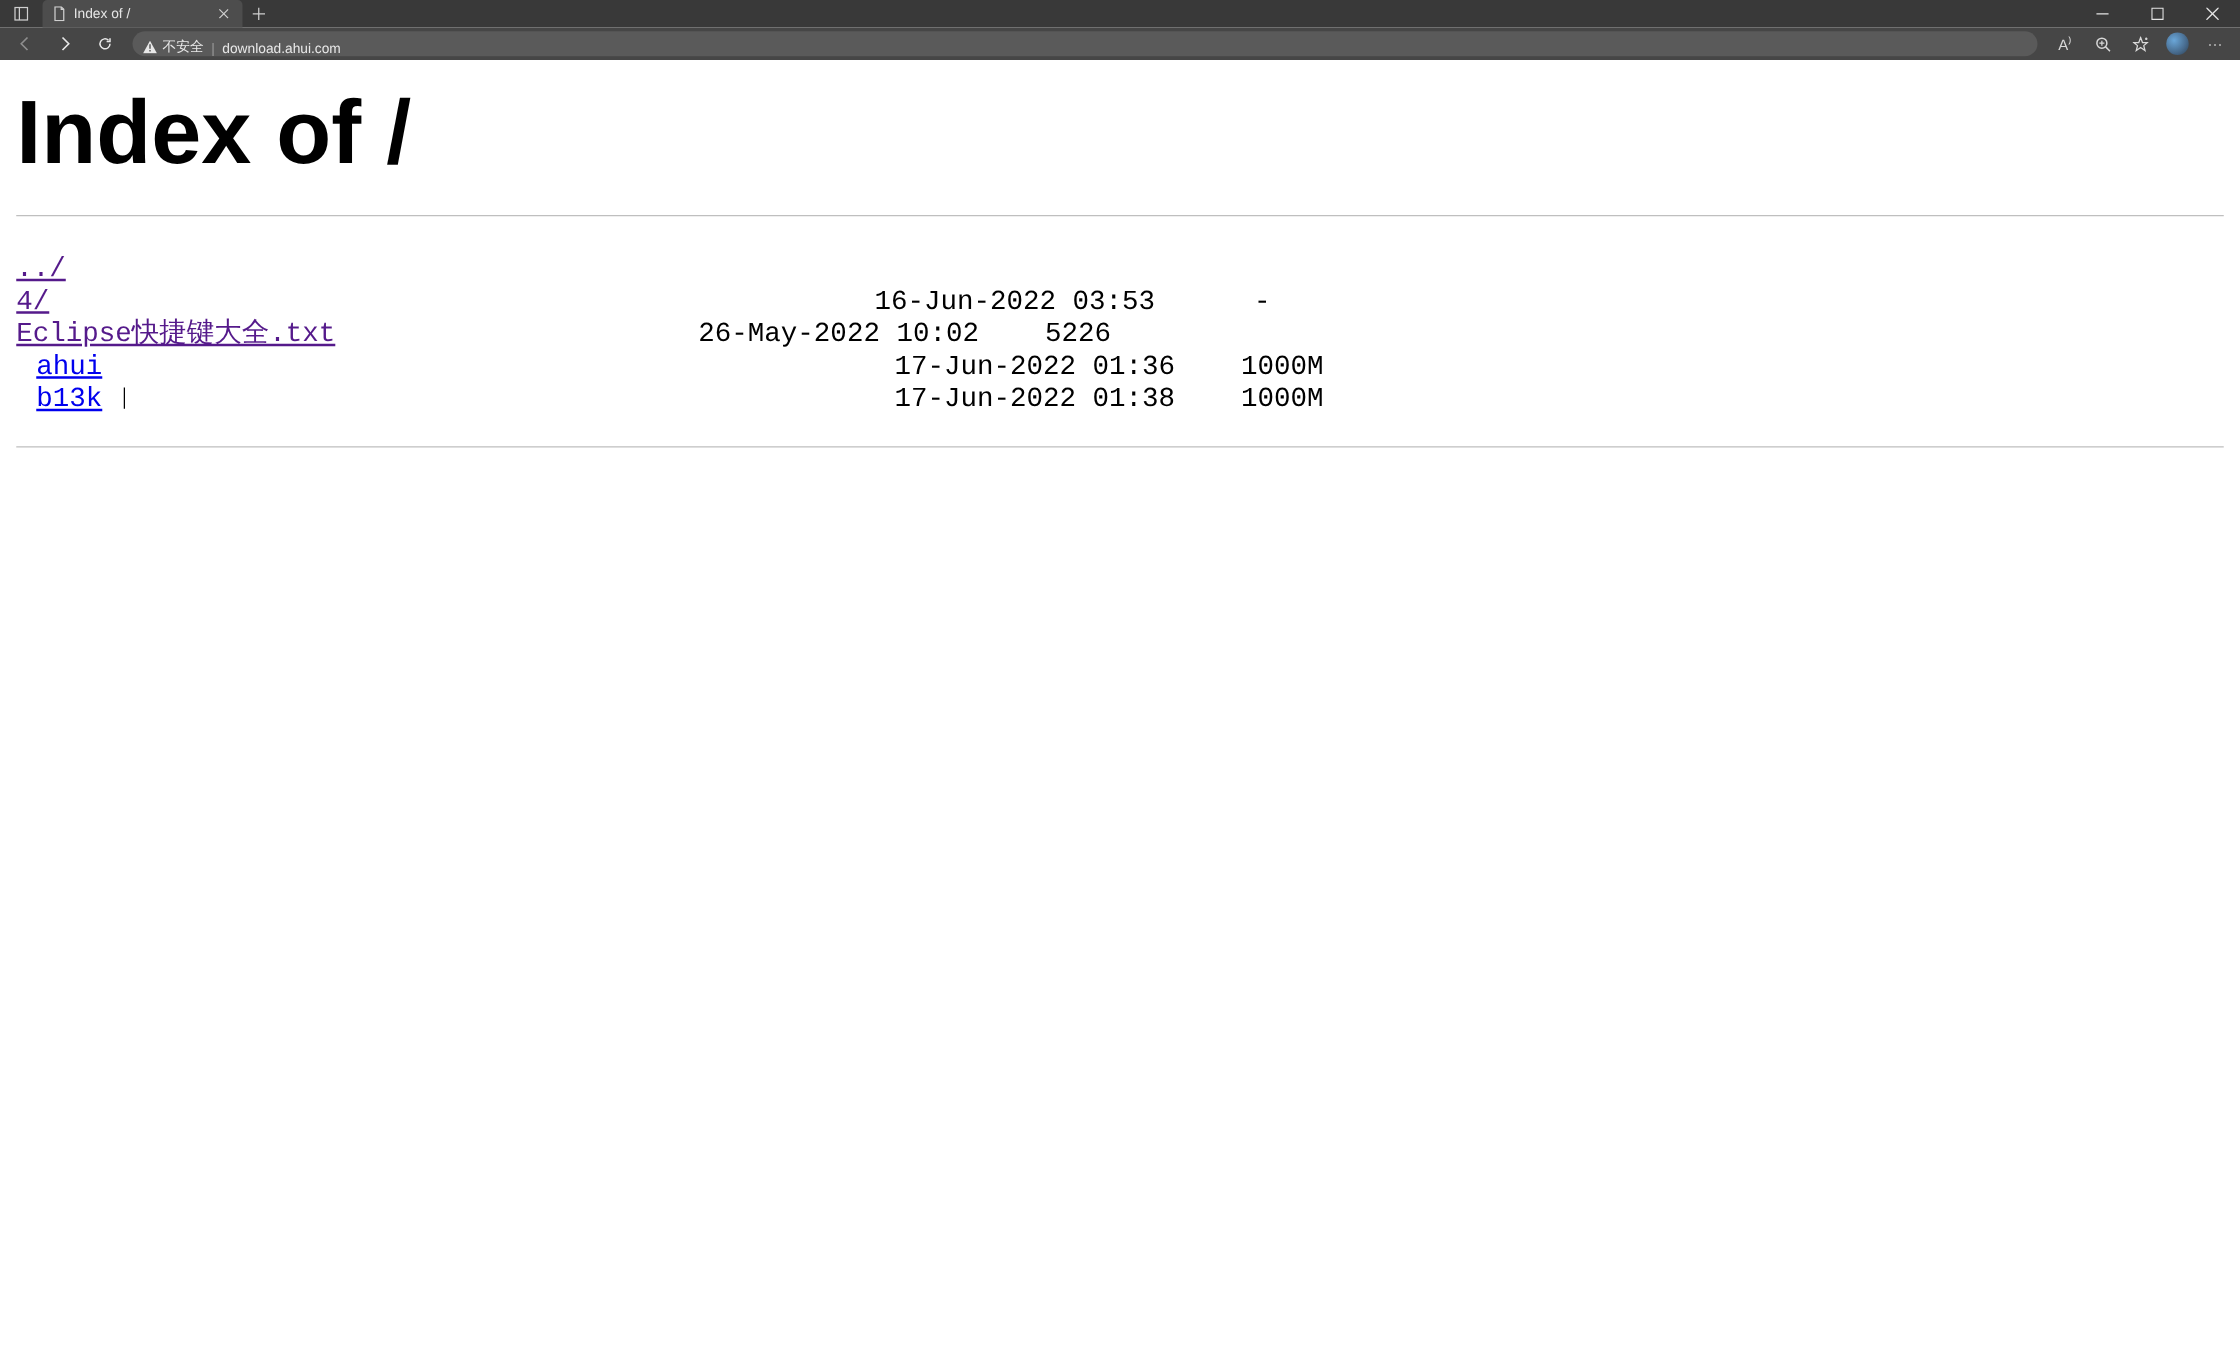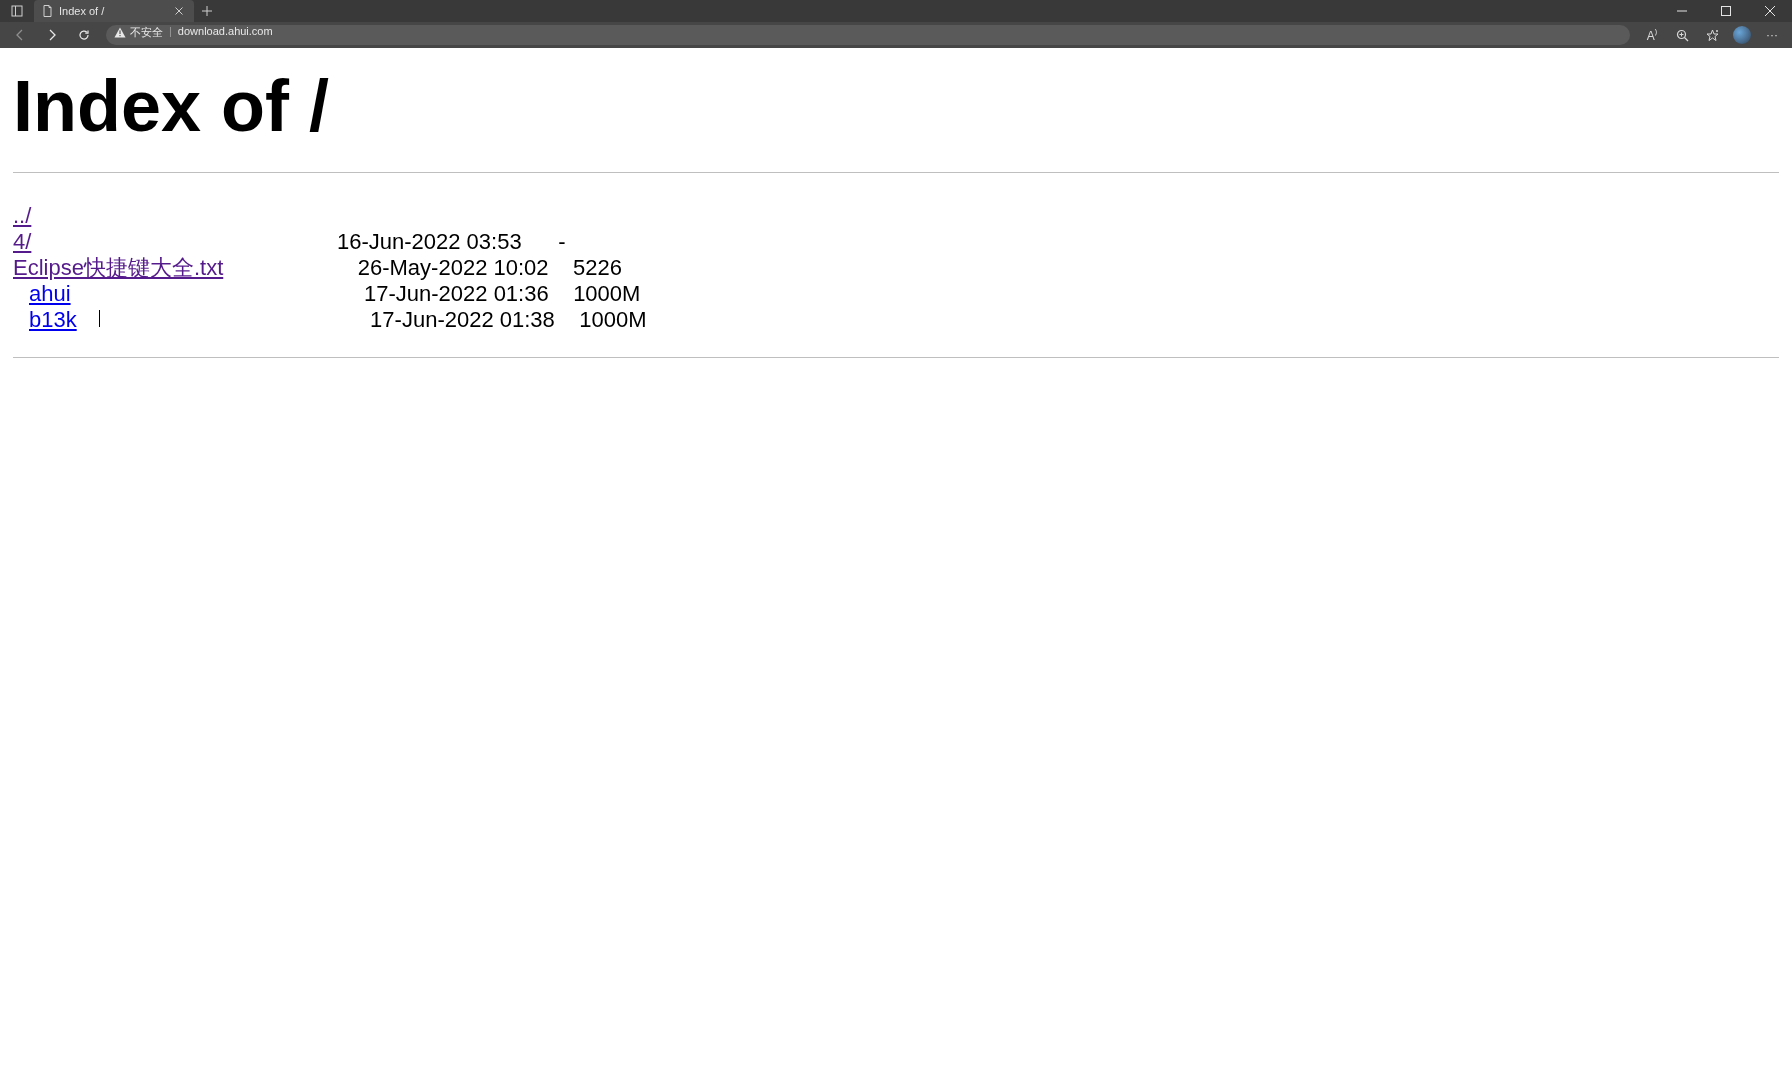--- a/index.html
+++ b/index.html
@@ -74,21 +74,21 @@
       display:flex; align-items:center; justify-content:center;
       color:#b8b8b8;
     }
     .nav-btn.enabled { color:#e8e8e8; }
     .addr-bar {
       flex:1;
       height: 20px;
       background: #5a5a5a;
       border-radius: 10px;
       display:flex;
-      align-items:flex-start;
+      align-items:flex-end;
       padding: 0 8px;
       gap:6px;
       color:#e8e8e8;
       font-size: 11px;
       margin: 0 4px;
     }
     .addr-warn {
       display:flex; align-items:center; gap:4px;
       color:#e8e8e8;
     }
@@ -122,21 +122,21 @@
       line-height: 1.0;
       margin: 6px 0 30px 0;
       color: #000;
     }
     .page hr {
       border: none;
       border-top: 1px solid #bfbfbf;
       margin: 0;
     }
     .listing {
-      font-family: Liberation Sans, sans-serif;
+      font-family: Liberation Mono, monospace;
       font-size: 22px;
       line-height: 1.18;
       white-space: pre;
       padding: 30px 0 24px 0;
       color: #000;
     }
     .listing a { text-decoration: underline; }
     .listing a.visited { color: #551a8b; }
     .listing a.unvisited { color: #0000ee; margin-left: 16px; }
 

